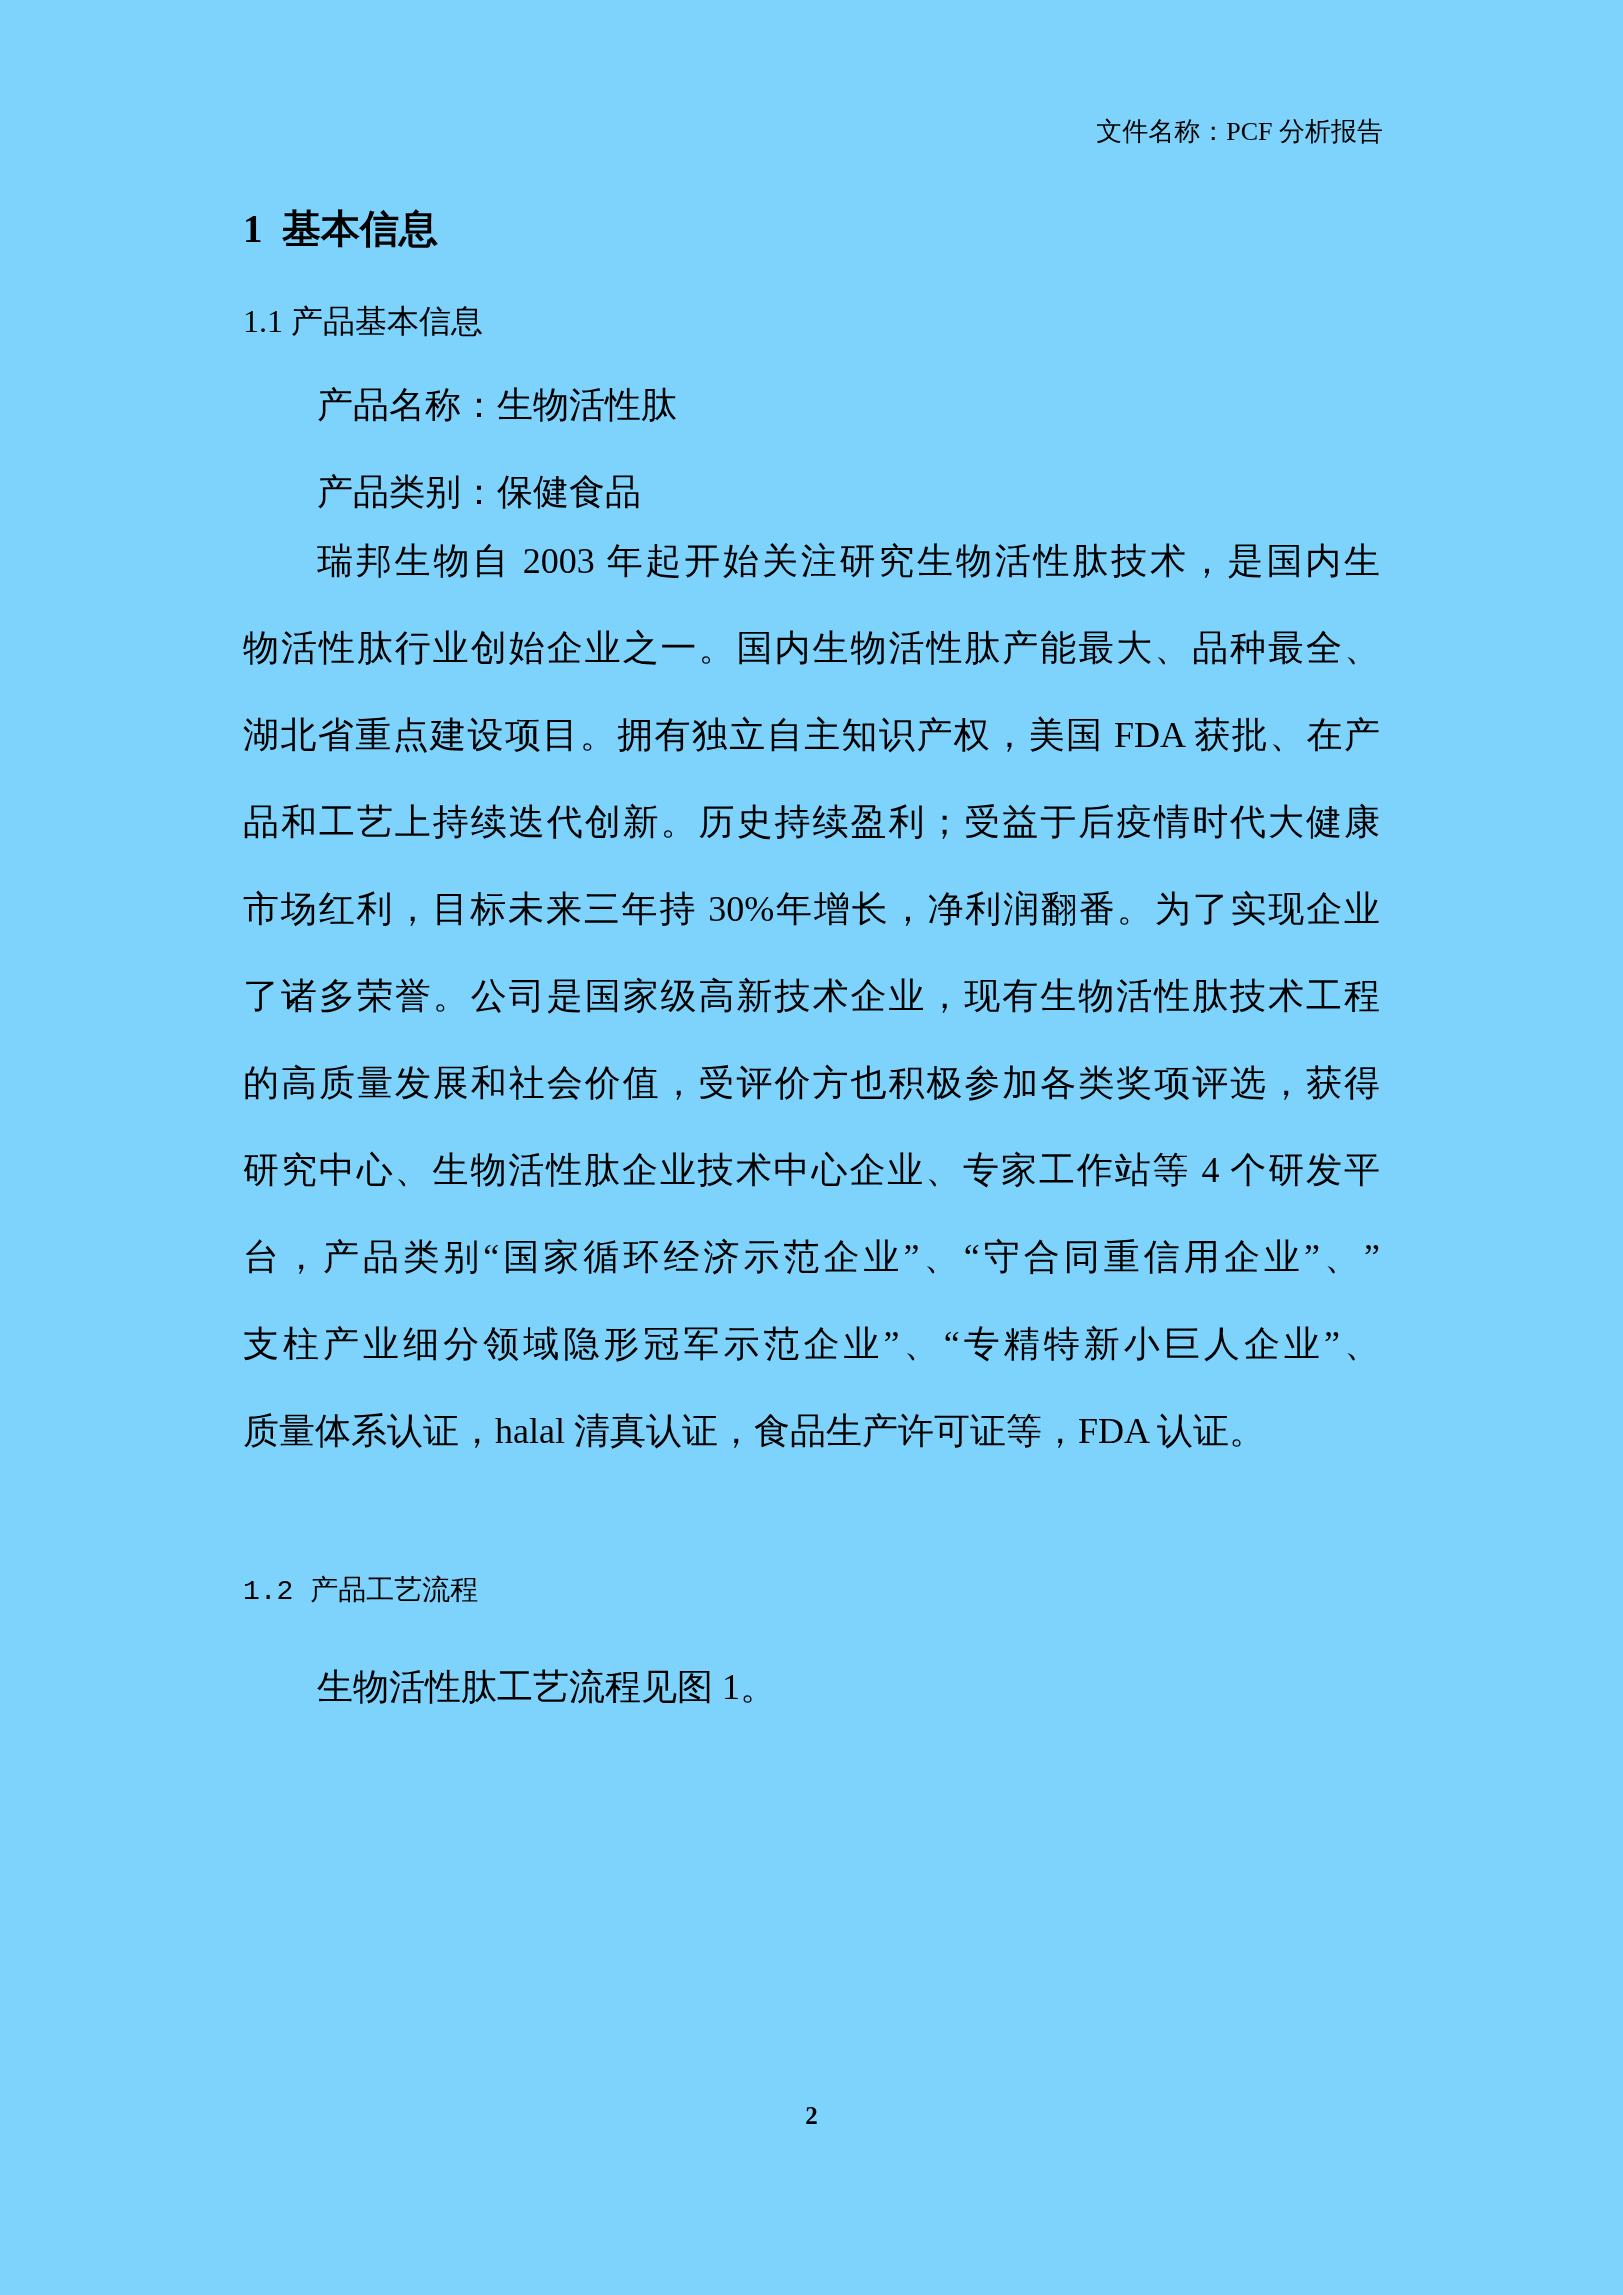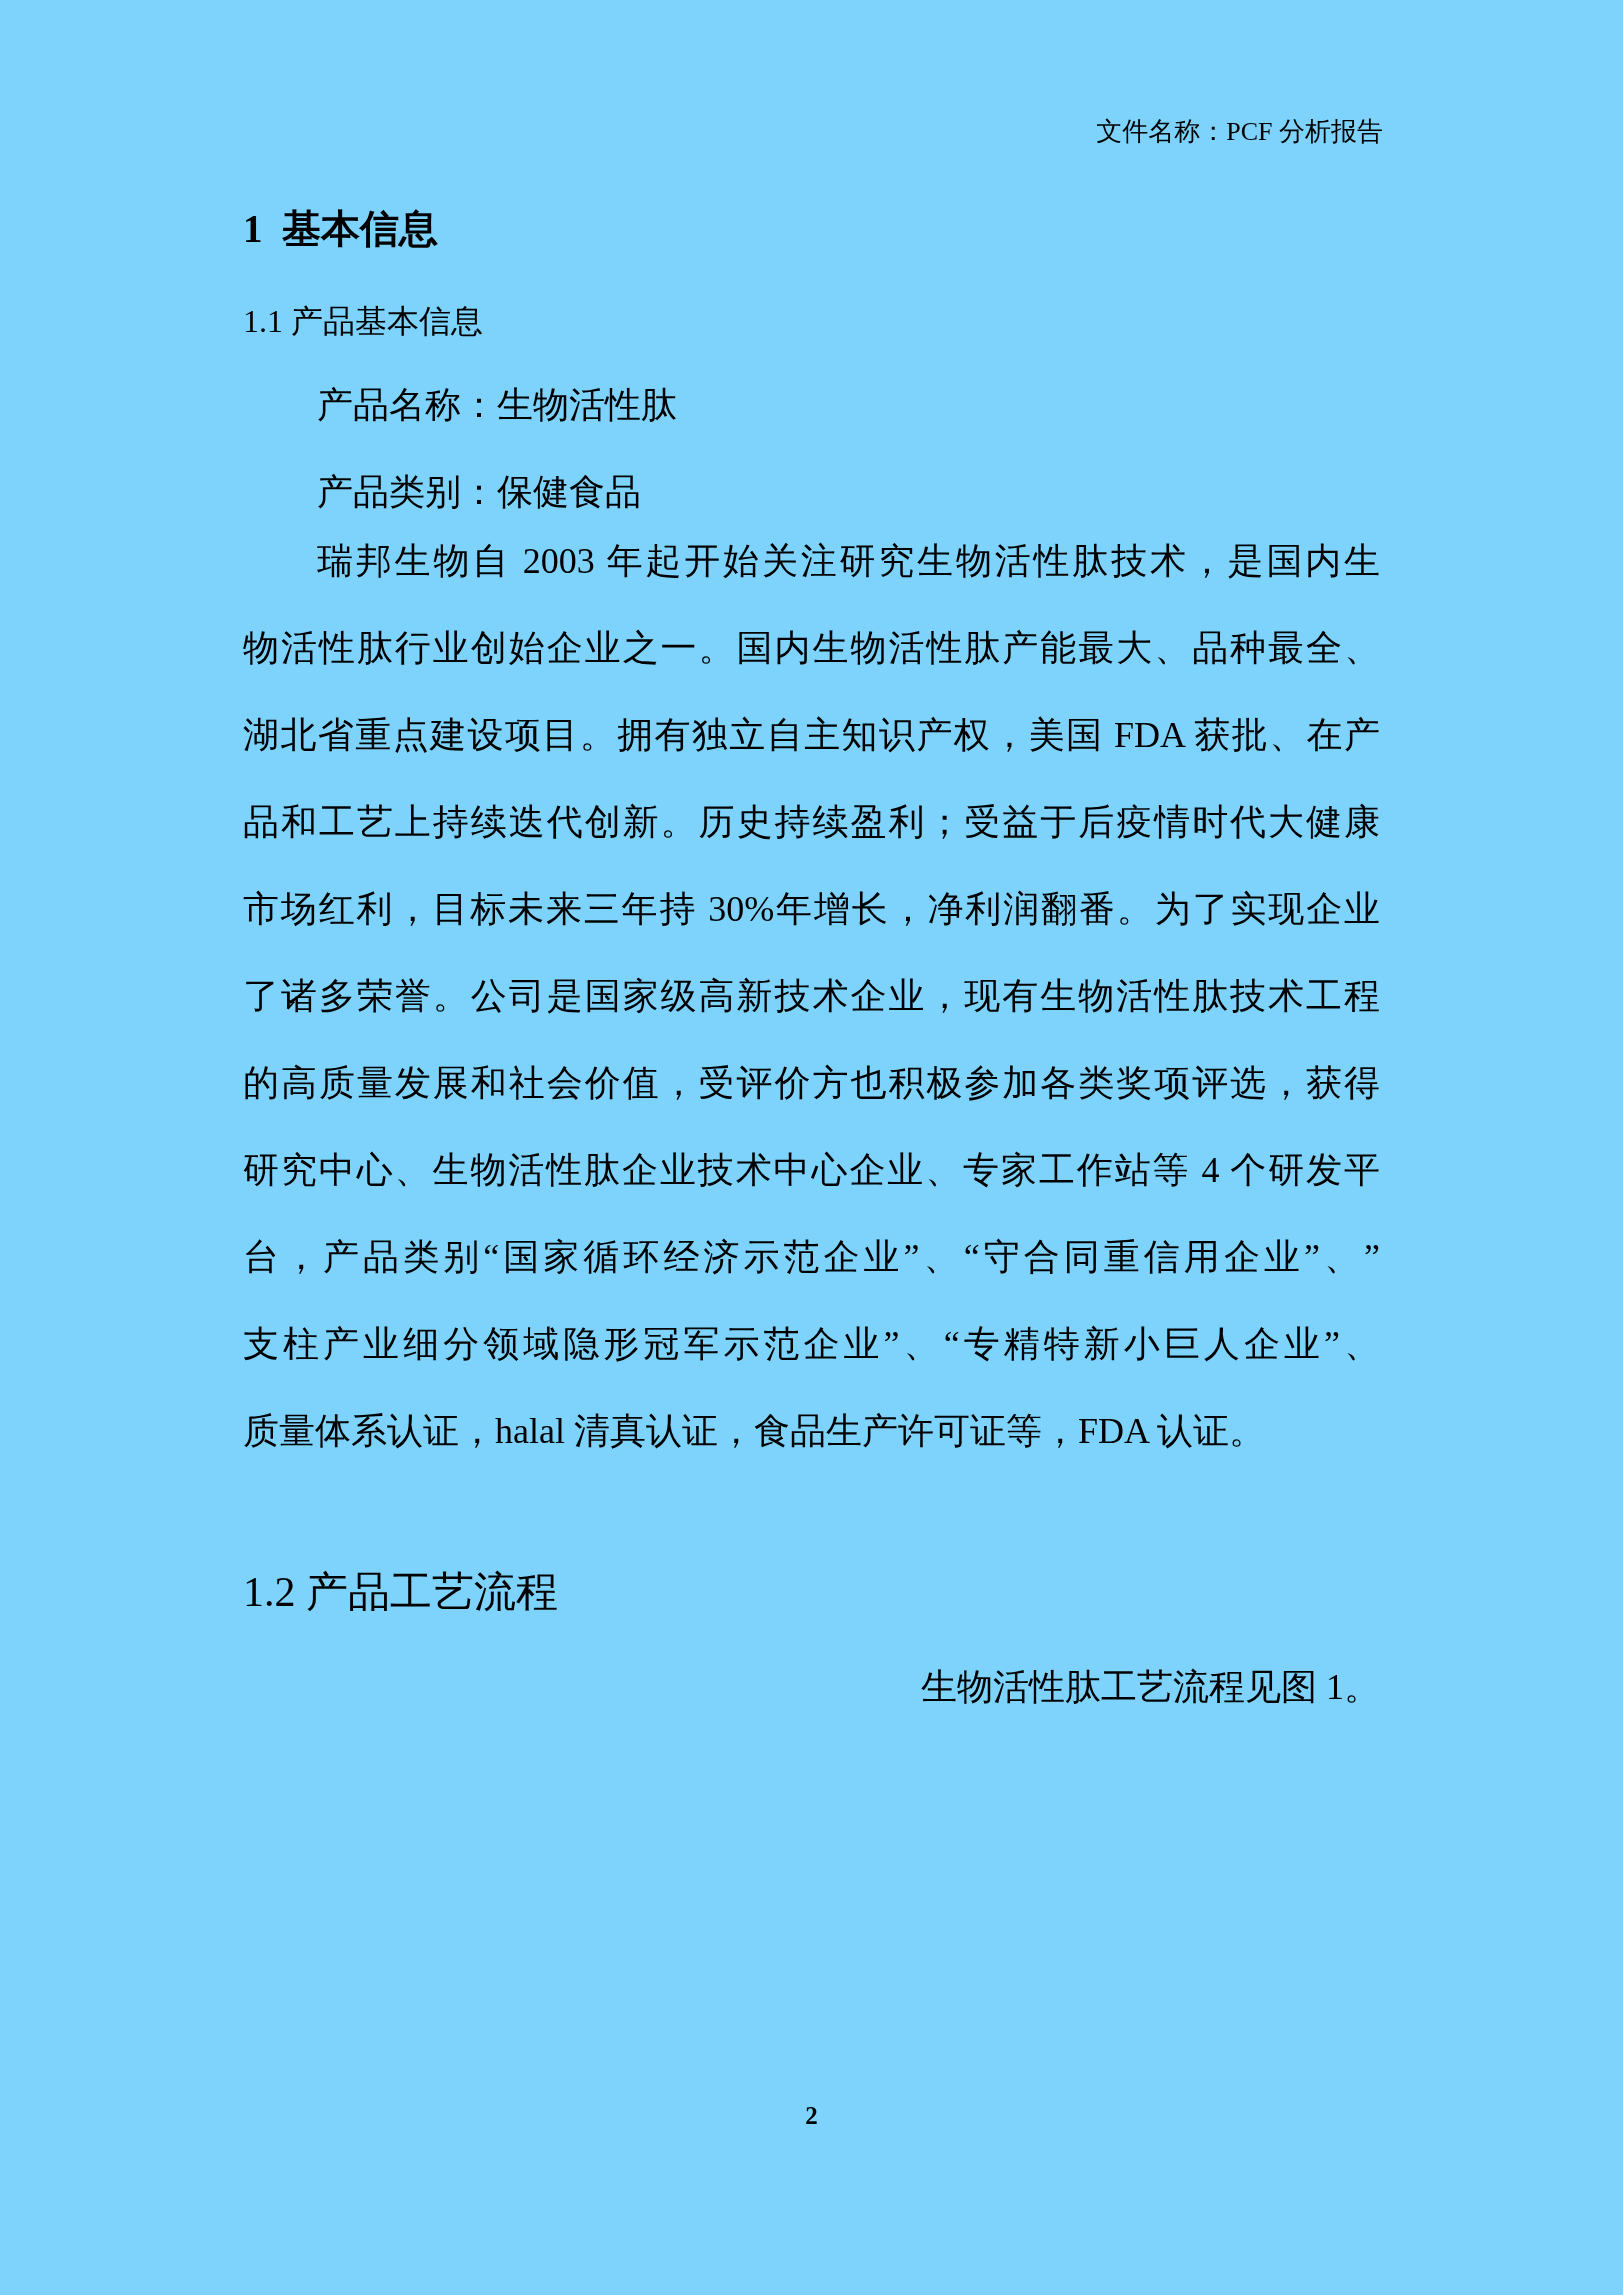--- a/index.html
+++ b/index.html
@@ -71,33 +71,33 @@
   .pline.first {
     text-indent: 74px;
   }
   .pline.last {
     text-align-last: left;
   }
   .h2b {
     position: absolute;
     left: 243px;
     top: 1569px;
-    font-size: 42px;
+    font-size: 28px;
     line-height: 46px;
     white-space: pre-wrap;
+    font-family: Liberation Mono, monospace;
   }
   .closing {
     position: absolute;
     left: 243px;
     top: 1644px;
     width: 1137px;
     font-size: 36px;
     line-height: 87px;
     text-indent: 74px;
-    text-align: right;
   }
   .page-num {
     position: absolute;
     left: 0;
     top: 2100px;
     width: 1623px;
     text-align: center;
     font-size: 25px;
     font-weight: bold;
     line-height: 32px;

